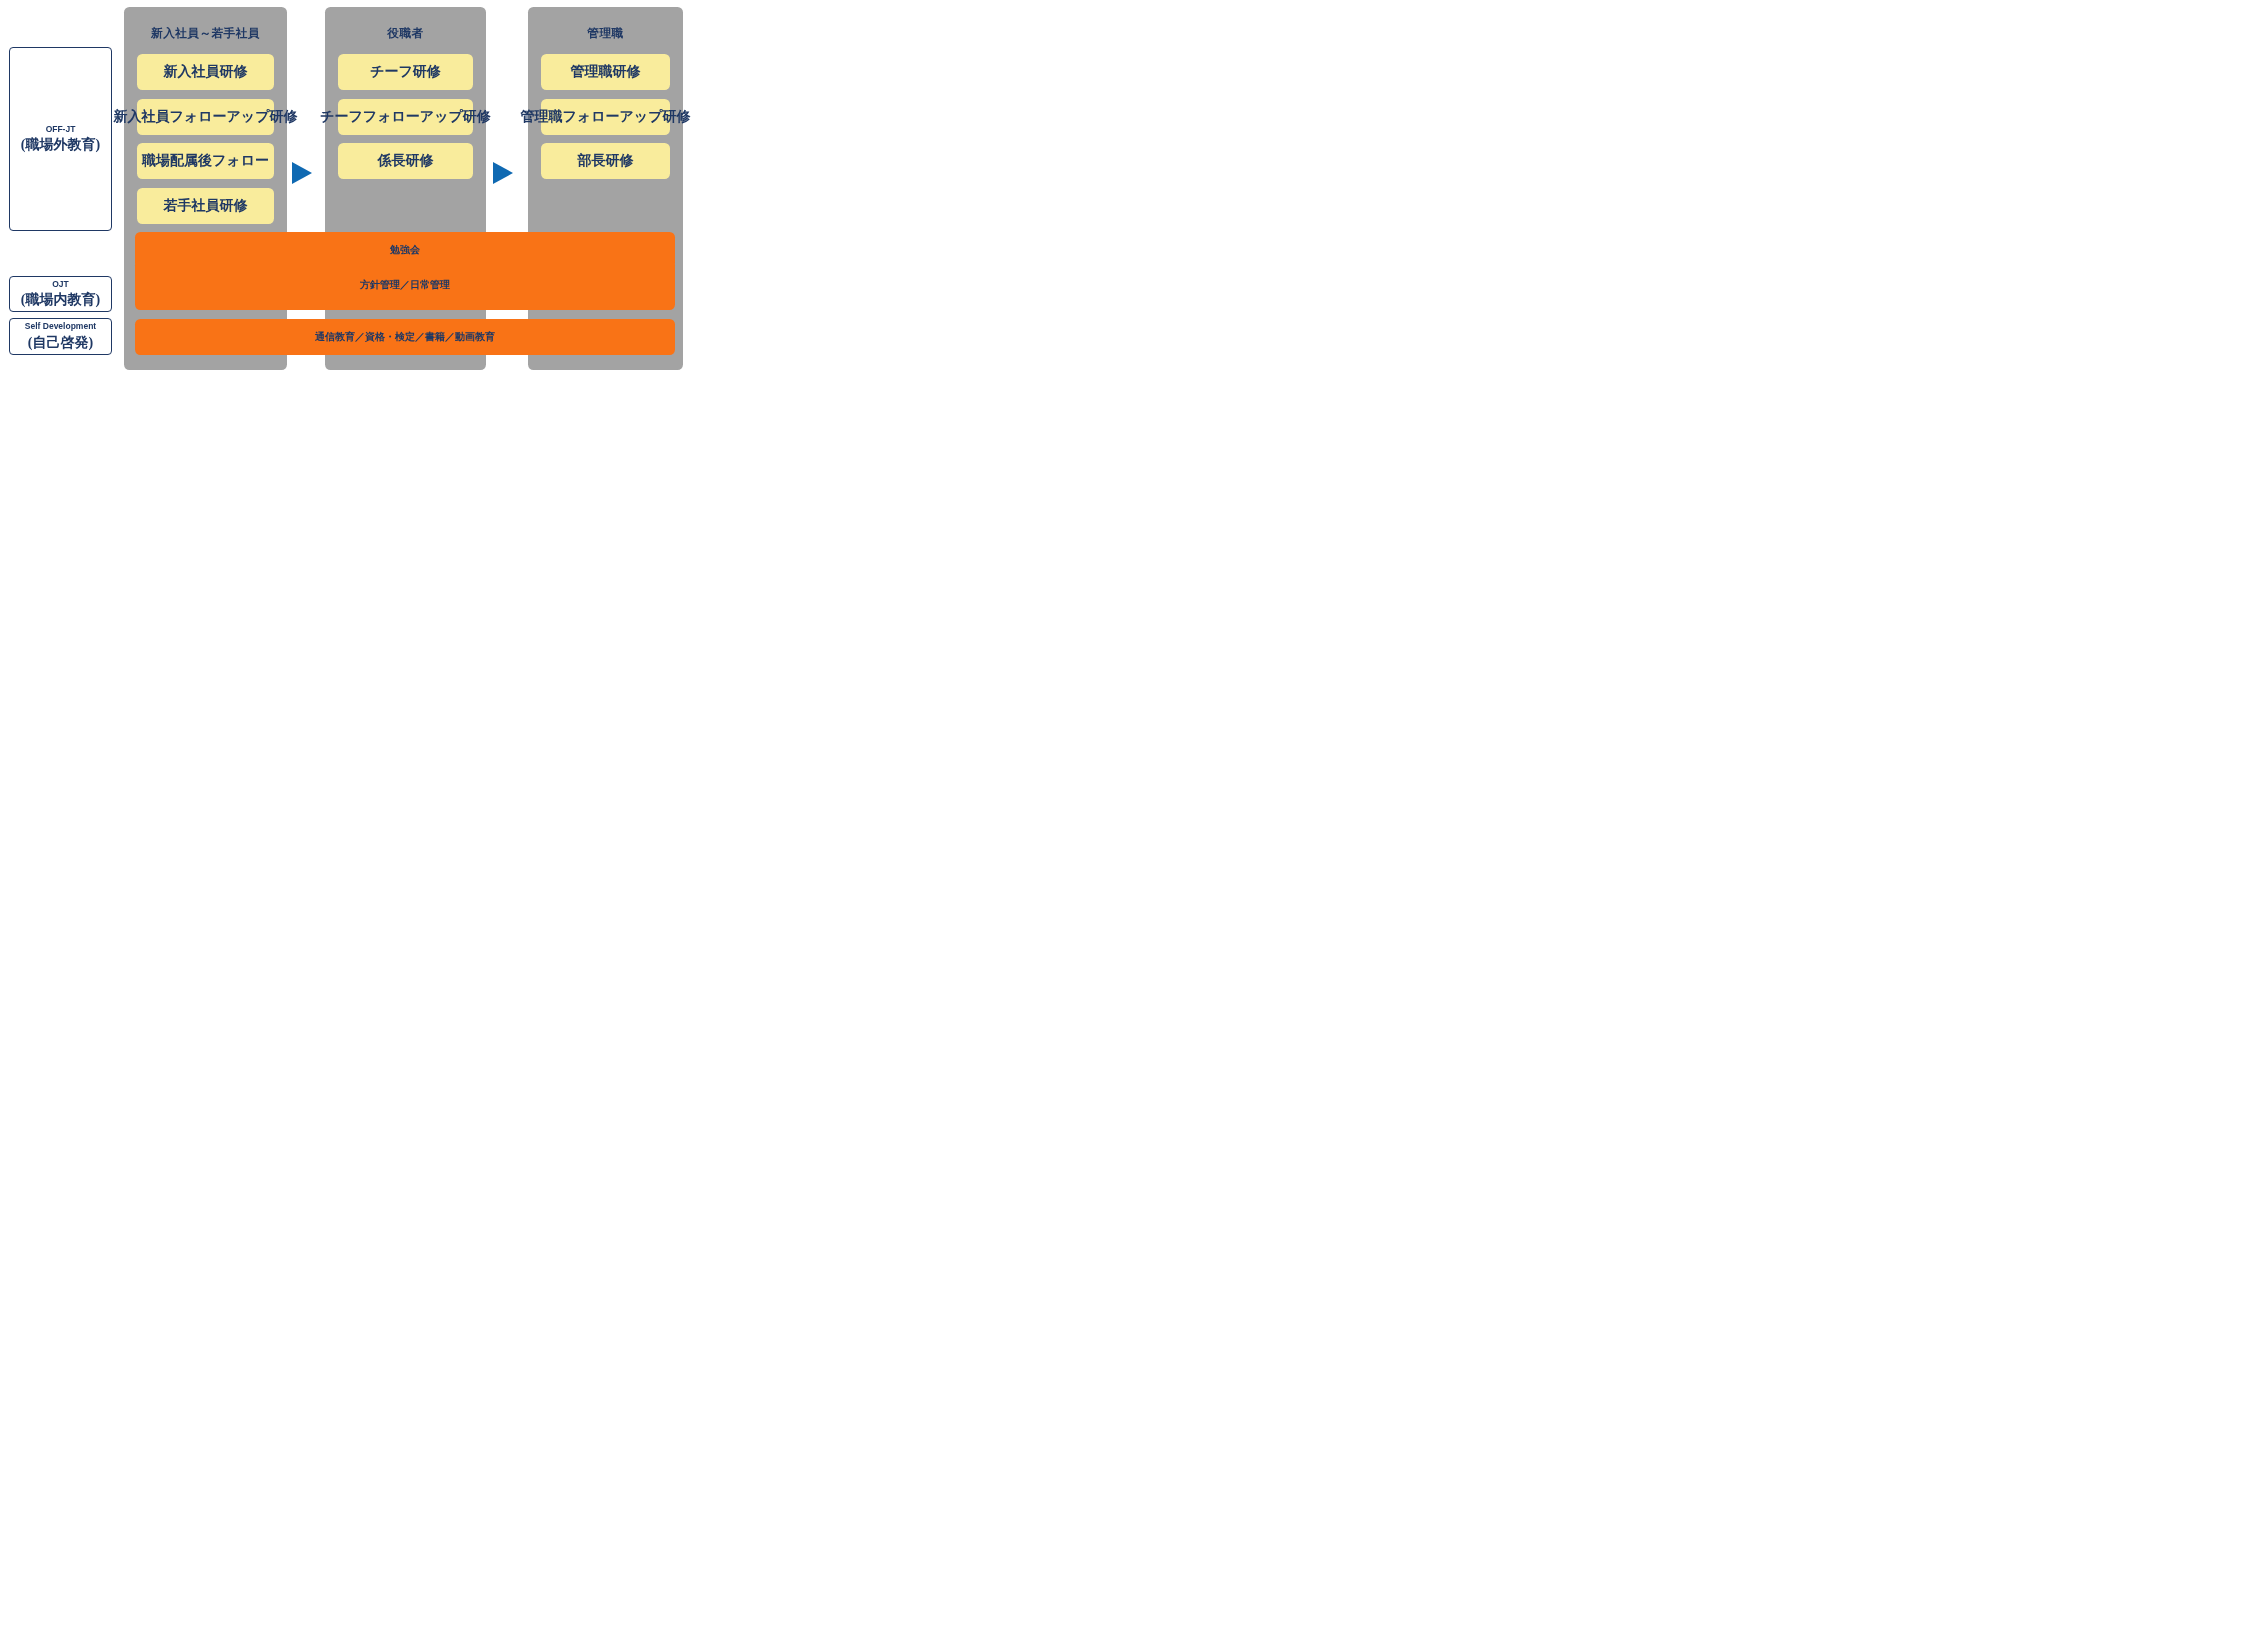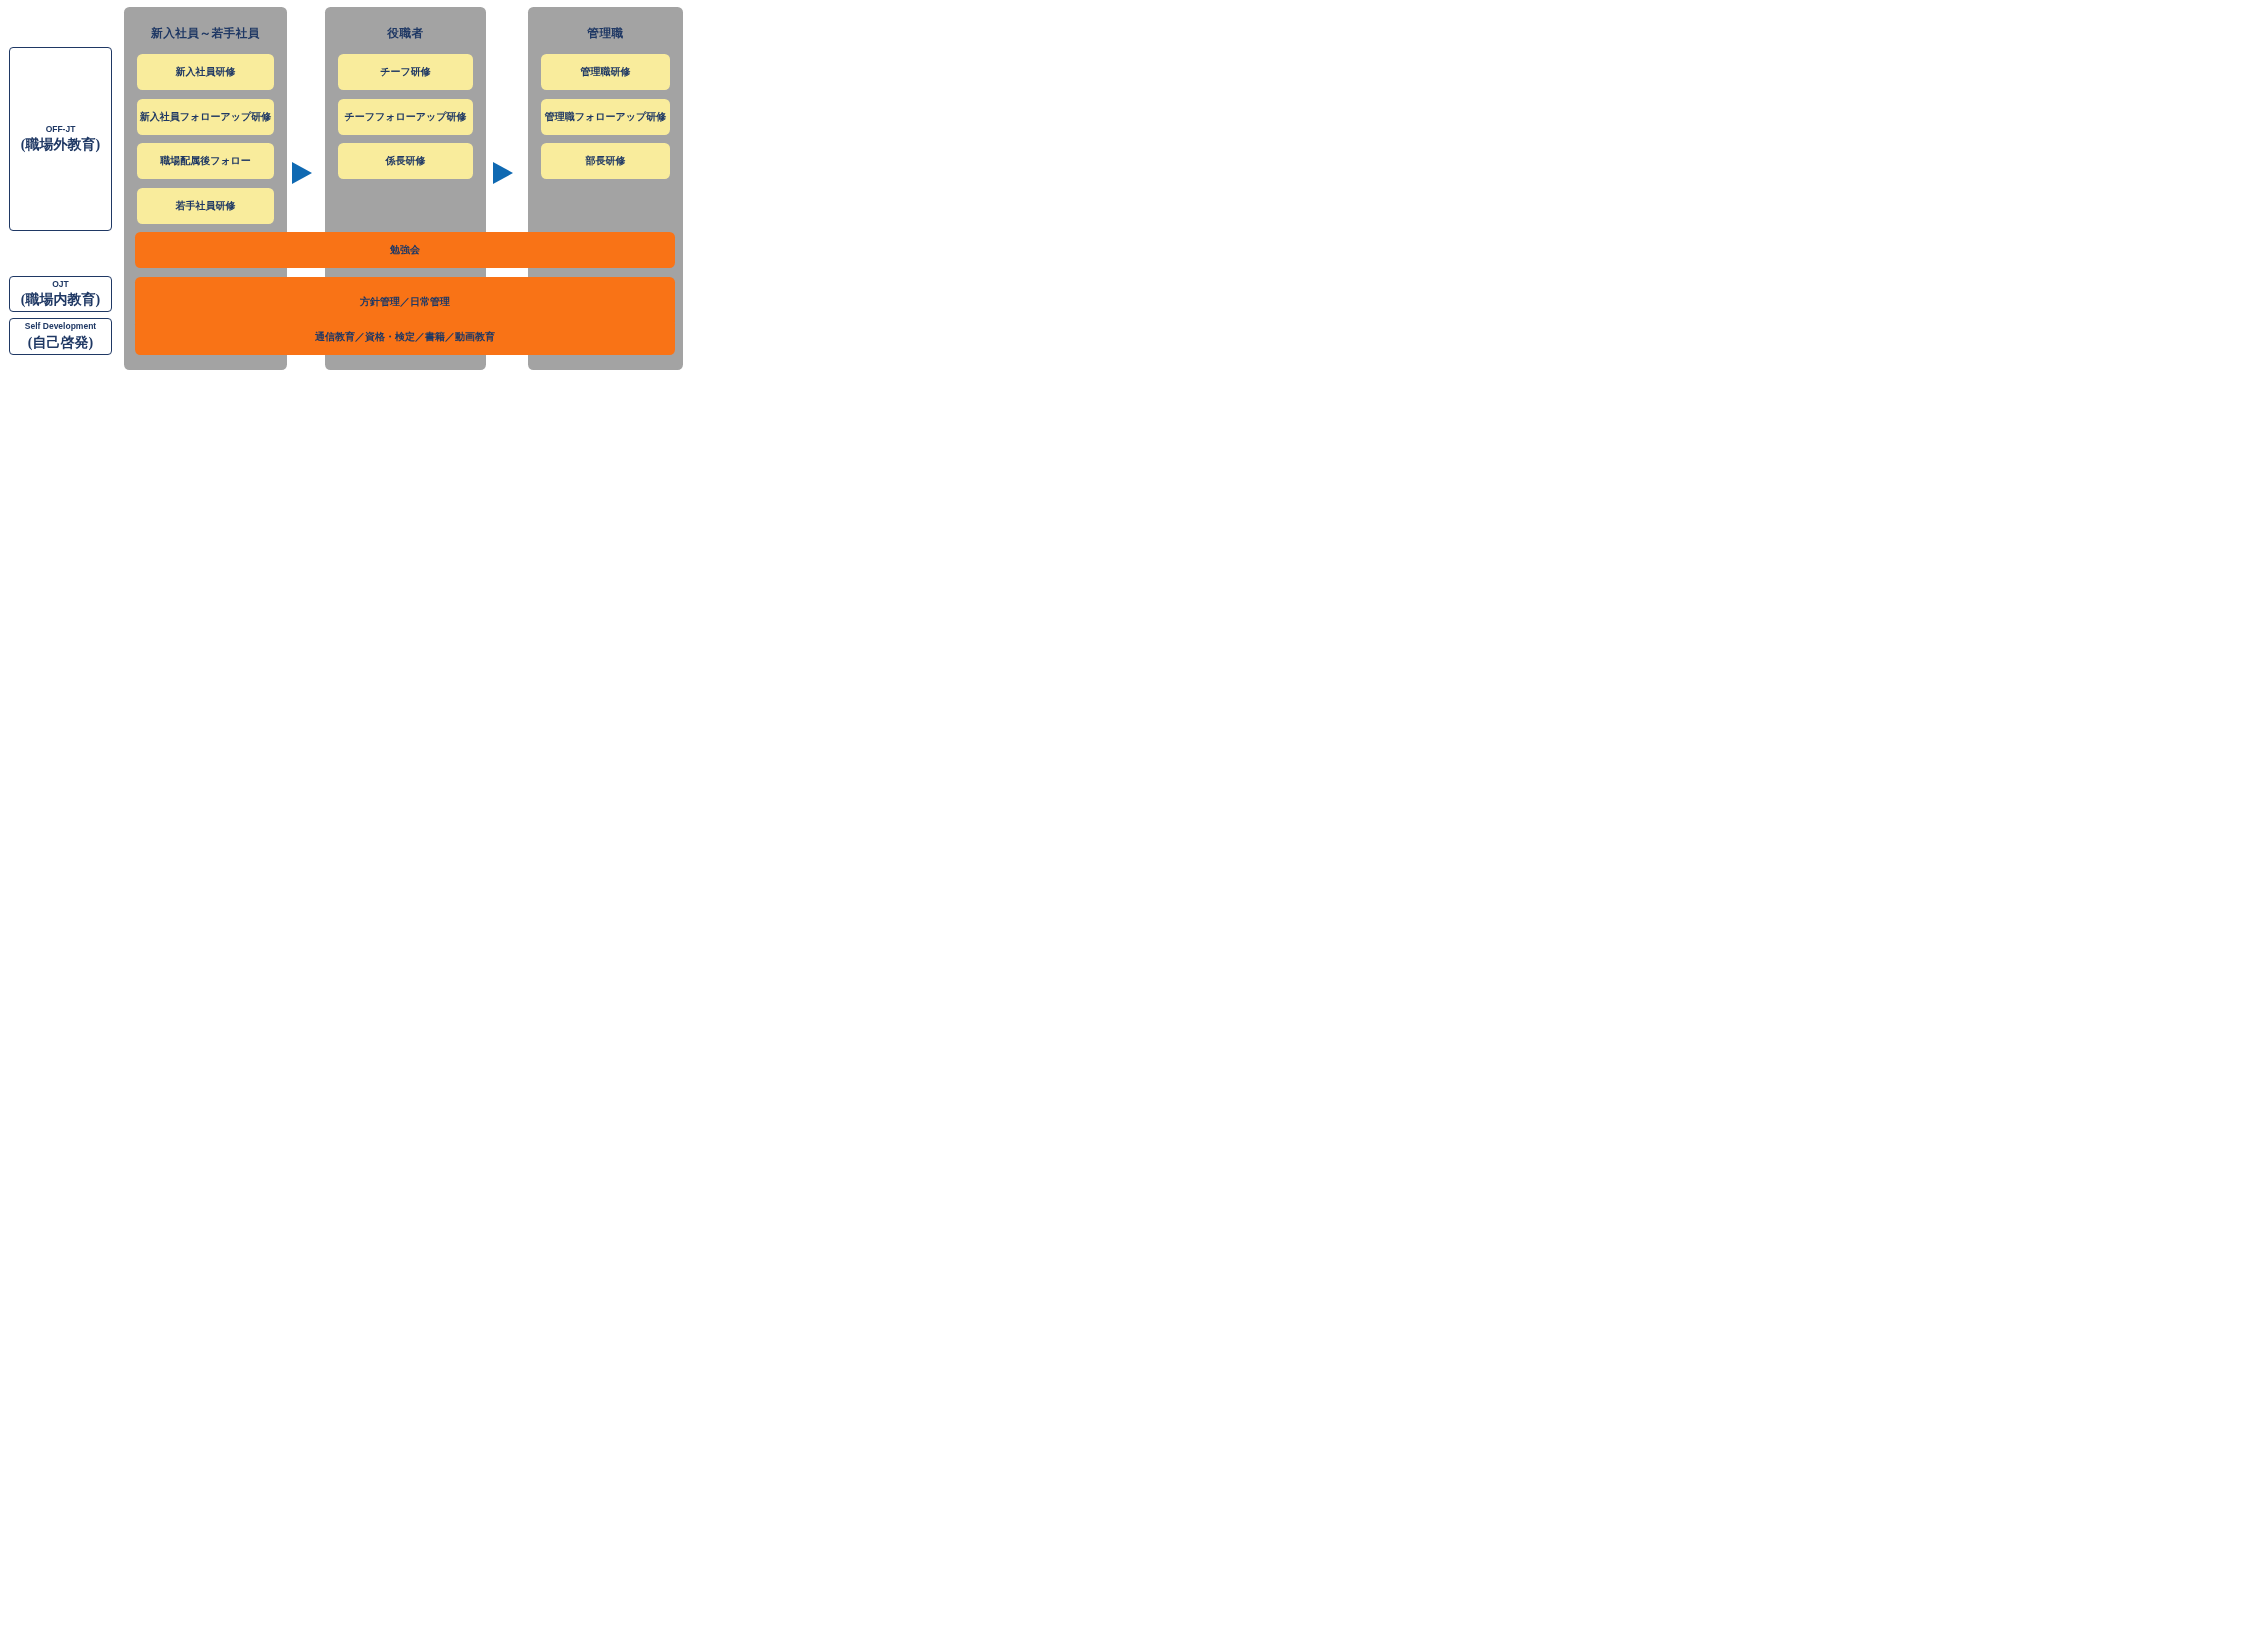--- a/index.html
+++ b/index.html
@@ -19,32 +19,32 @@
   #panel-2{left:528px;width:155px;}
   .col-header{
     position:absolute;top:19px;left:0;right:0;
     text-align:center;font-size:11.7px;letter-spacing:0.4px;
   }
   
   .course-box{
     position:absolute;left:13px;right:13px;height:36px;
     background:#f9ec9c;border-radius:5.4px;
     display:flex;align-items:center;justify-content:center;
-    font-size:10px;white-space:nowrap;
+    font-size:14px;white-space:nowrap;
   }
   .r0{top:47px;} .r1{top:92px;} .r2{top:136px;} .r3{top:181px;}
   
   .bar{
     position:absolute;left:135px;width:540px;
     background:#f97316;border-radius:5.4px;
     display:flex;align-items:center;justify-content:center;
     font-size:10px;white-space:nowrap;
   }
   #bar-0{top:232px;height:36px;}
-  #bar-1{top:277px;height:50px;}
+  #bar-1{top:260px;height:50px;}
   #bar-2{top:319px;height:36px;}
   
   .side-box{
     position:absolute;left:9px;width:103px;box-sizing:border-box;
     background:#ffffff;border:1.3px solid #1f3864;border-radius:4px;
     display:flex;flex-direction:column;align-items:center;justify-content:center;
     text-align:center;
   }
   #side-0{top:47px;height:184px;}
   #side-1{top:276px;height:36px;}

